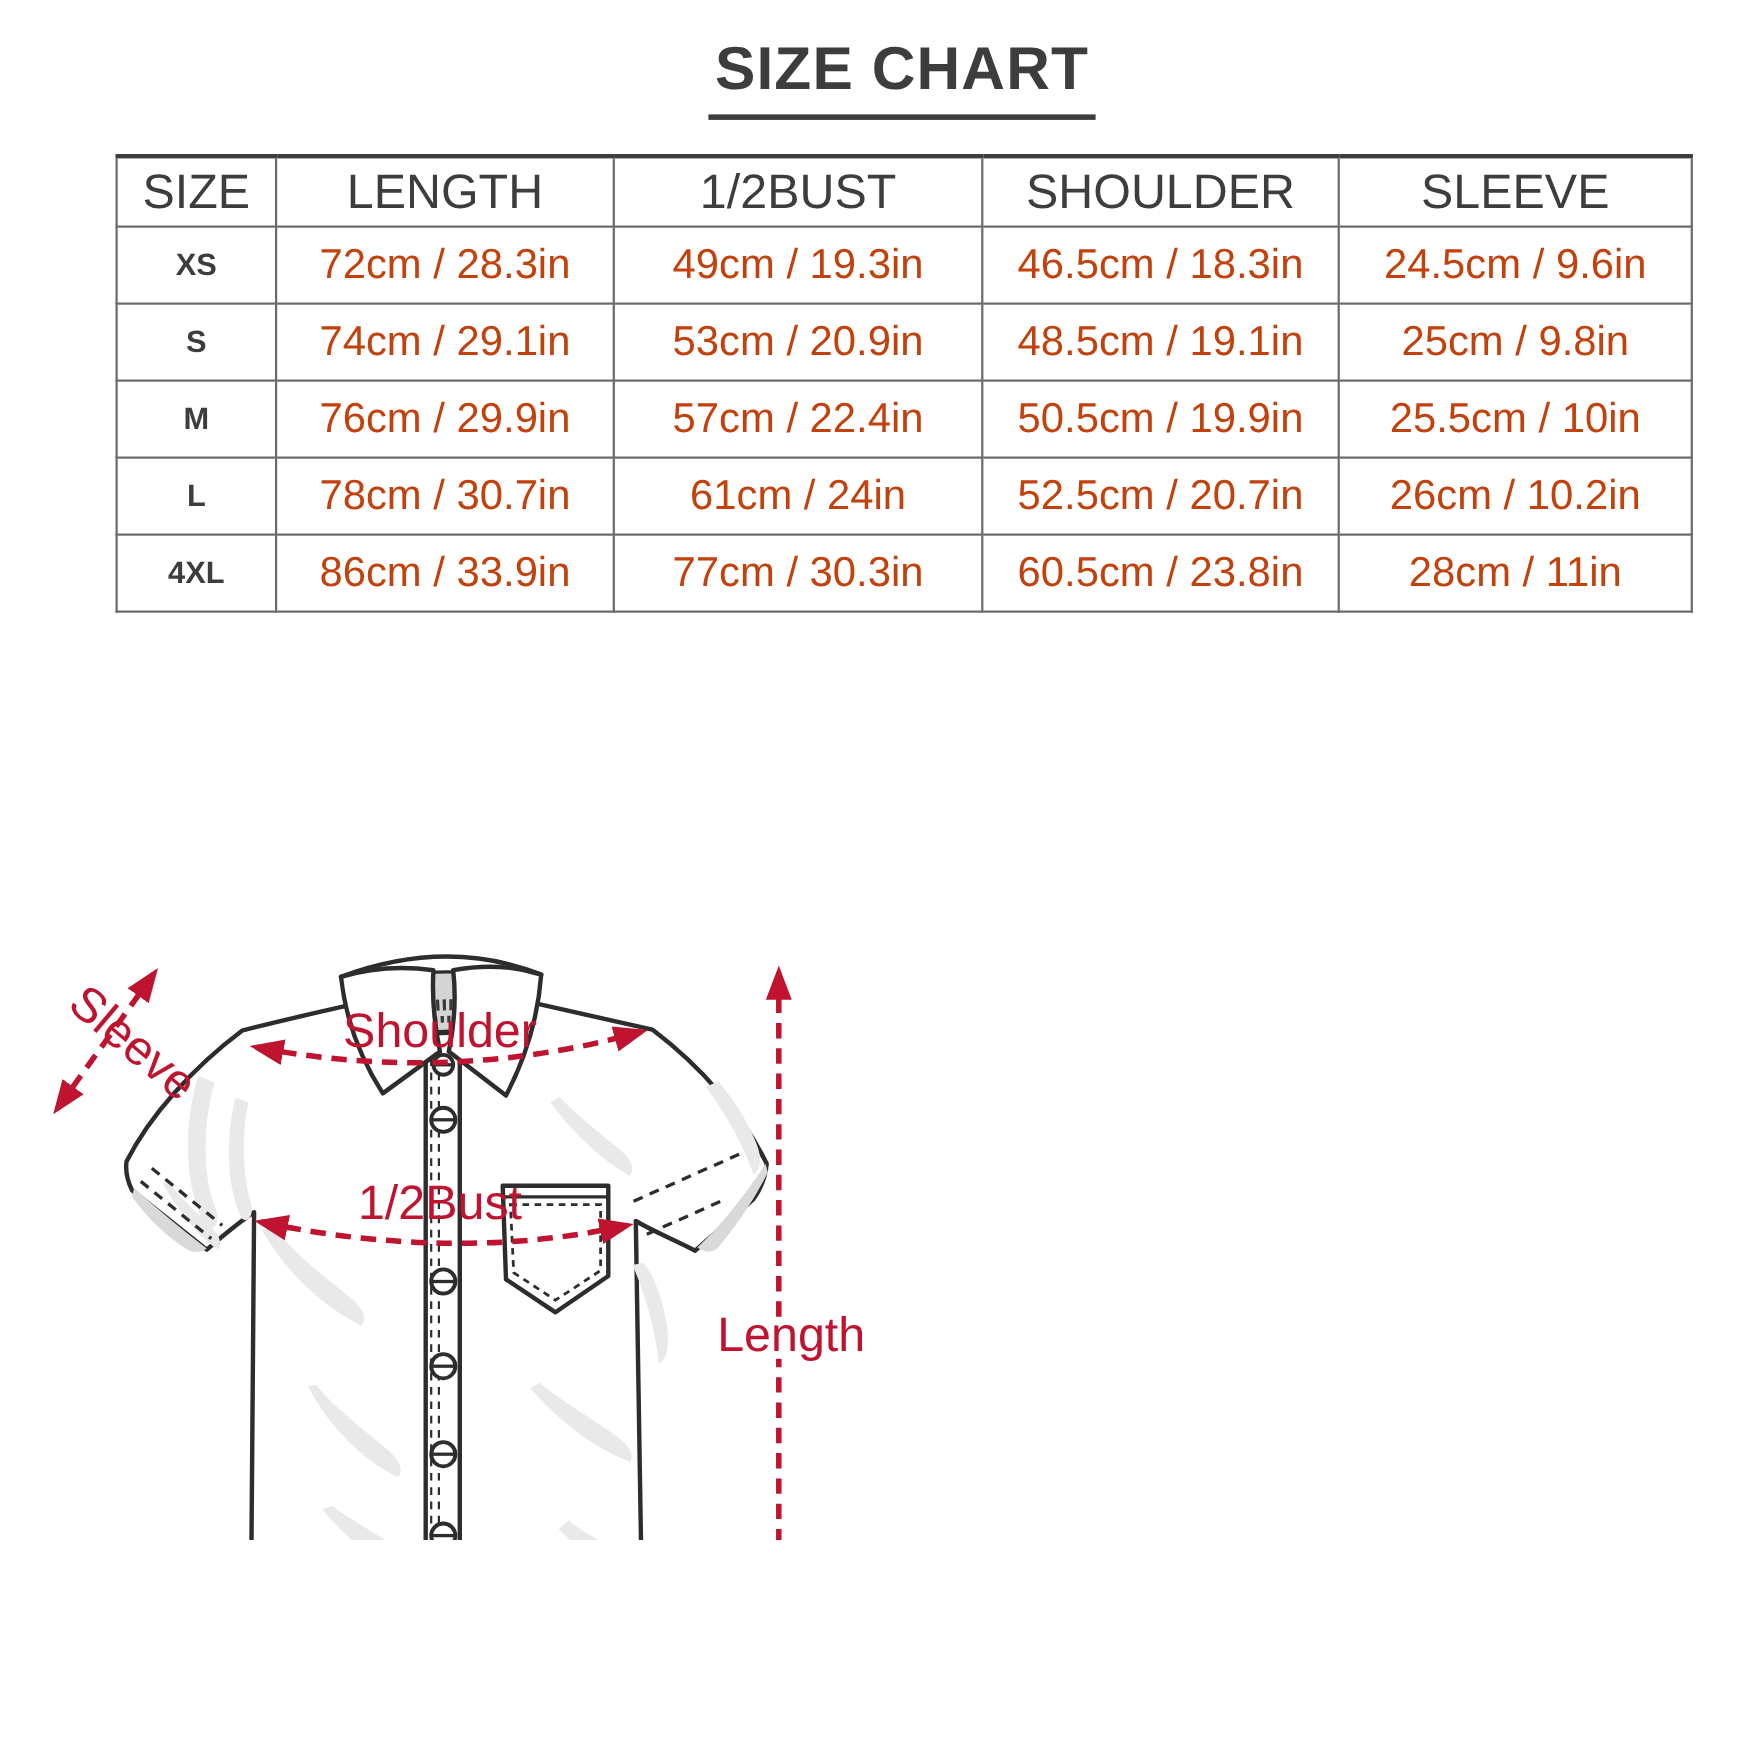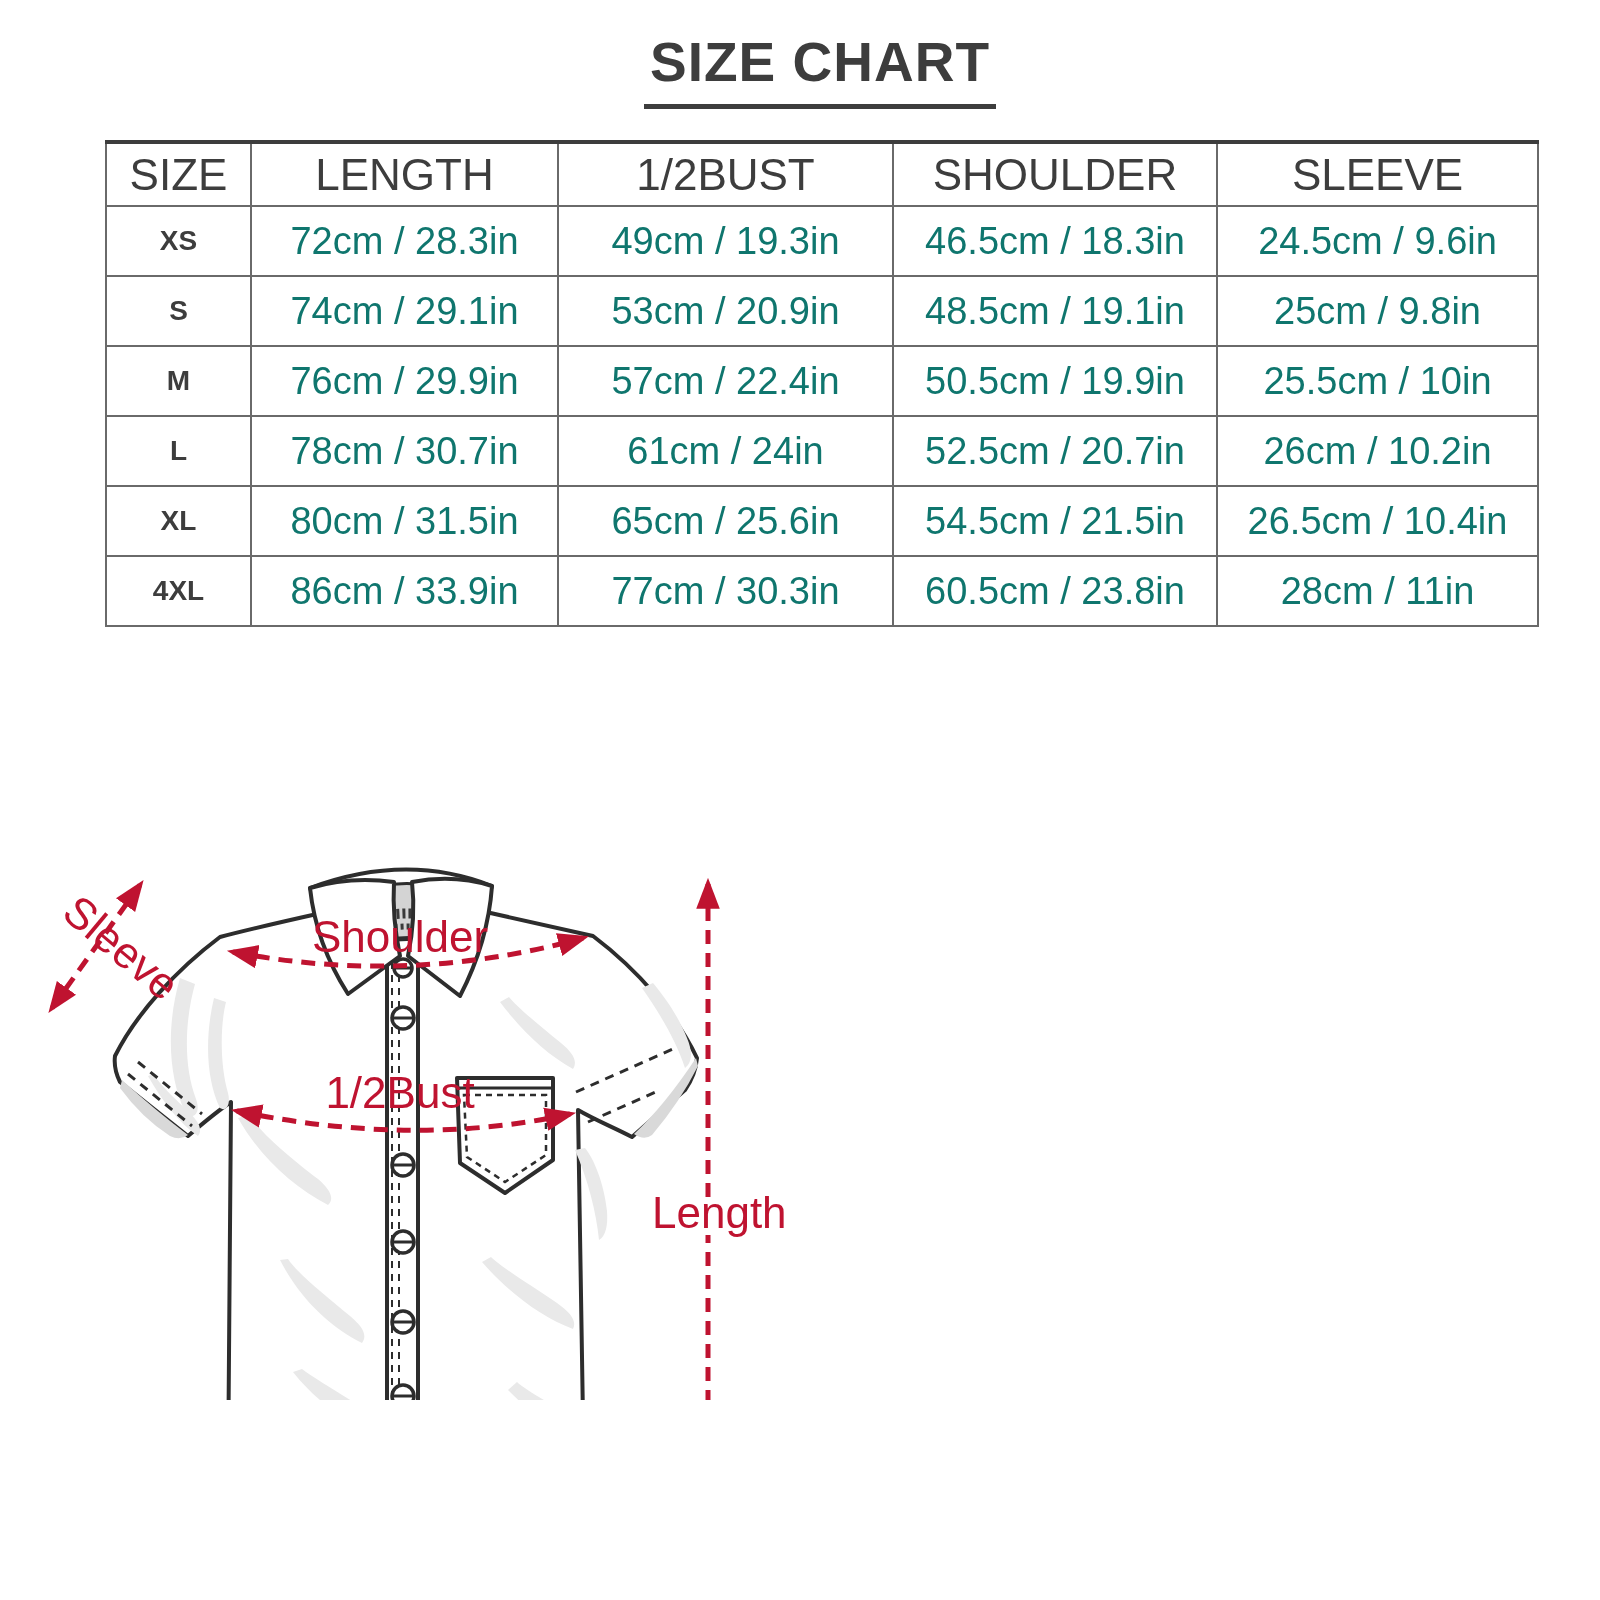--- a/index.html
+++ b/index.html
@@ -20,21 +20,21 @@
   }
   .size-table th, .size-table td {
     border:2px solid #6a6a6a; text-align:center; vertical-align:middle; padding:0;
   }
   .size-table thead th {
     height:61px; font-size:44px; font-weight:normal; color:#3d3d3d;
     border-top:4px solid #3d3d3d;
   }
   .size-table tbody tr { height:70px; }
   .size-table tbody th { font-size:28px; font-weight:bold; color:#3d3d3d; }
-  .size-table tbody td { font-size:38px; font-weight:normal; color:#0f766e; }
+  .size-table tbody td { font-size:38px; font-weight:normal; color:#c2410c; }
   
   .shirt-diagram { position:absolute; left:10px; top:830px; width:760px; height:760px; }
   .shirt-diagram text { font-family:"Liberation Sans", sans-serif; }
   
   .note {
     position:absolute; left:793px; top:1076px; width:705px;
     font-size:47px; line-height:94px; color:#7c7c7c;
   }
   .note b { color:#696969; }
 </style>
@@ -86,27 +86,20 @@
           <td>25.5cm / 10in</td>
         </tr>
         <tr>
           <th>L</th>
           <td>78cm / 30.7in</td>
           <td>61cm / 24in</td>
           <td>52.5cm / 20.7in</td>
           <td>26cm / 10.2in</td>
         </tr>
         <tr>
-          <th>XL</th>
-          <td>80cm / 31.5in</td>
-          <td>65cm / 25.6in</td>
-          <td>54.5cm / 21.5in</td>
-          <td>26.5cm / 10.4in</td>
-        </tr>
-        <tr>
           <th>4XL</th>
           <td>86cm / 33.9in</td>
           <td>77cm / 30.3in</td>
           <td>60.5cm / 23.8in</td>
           <td>28cm / 11in</td>
         </tr>
       </tbody>
   </table>
 
   <svg class="shirt-diagram" viewBox="0 0 760 760" xmlns="http://www.w3.org/2000/svg">

